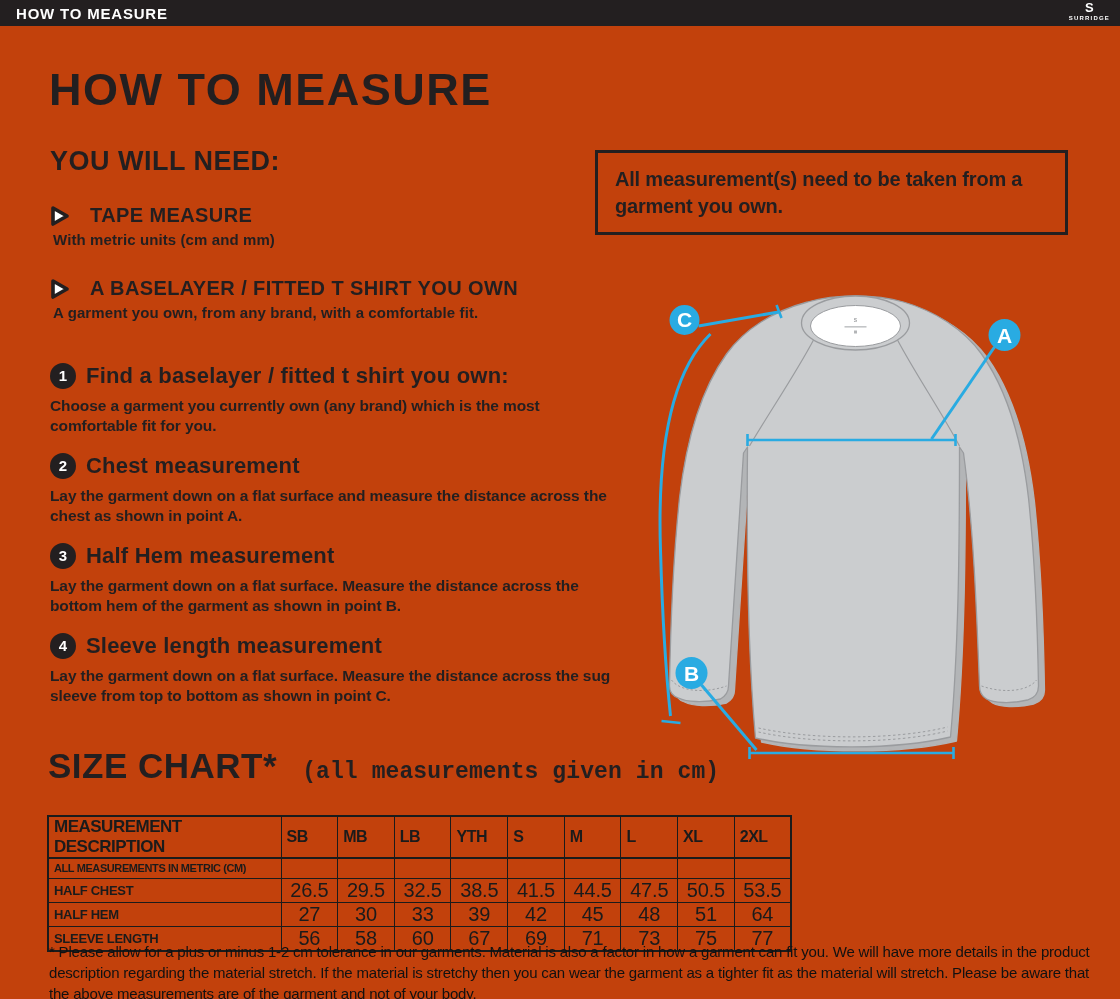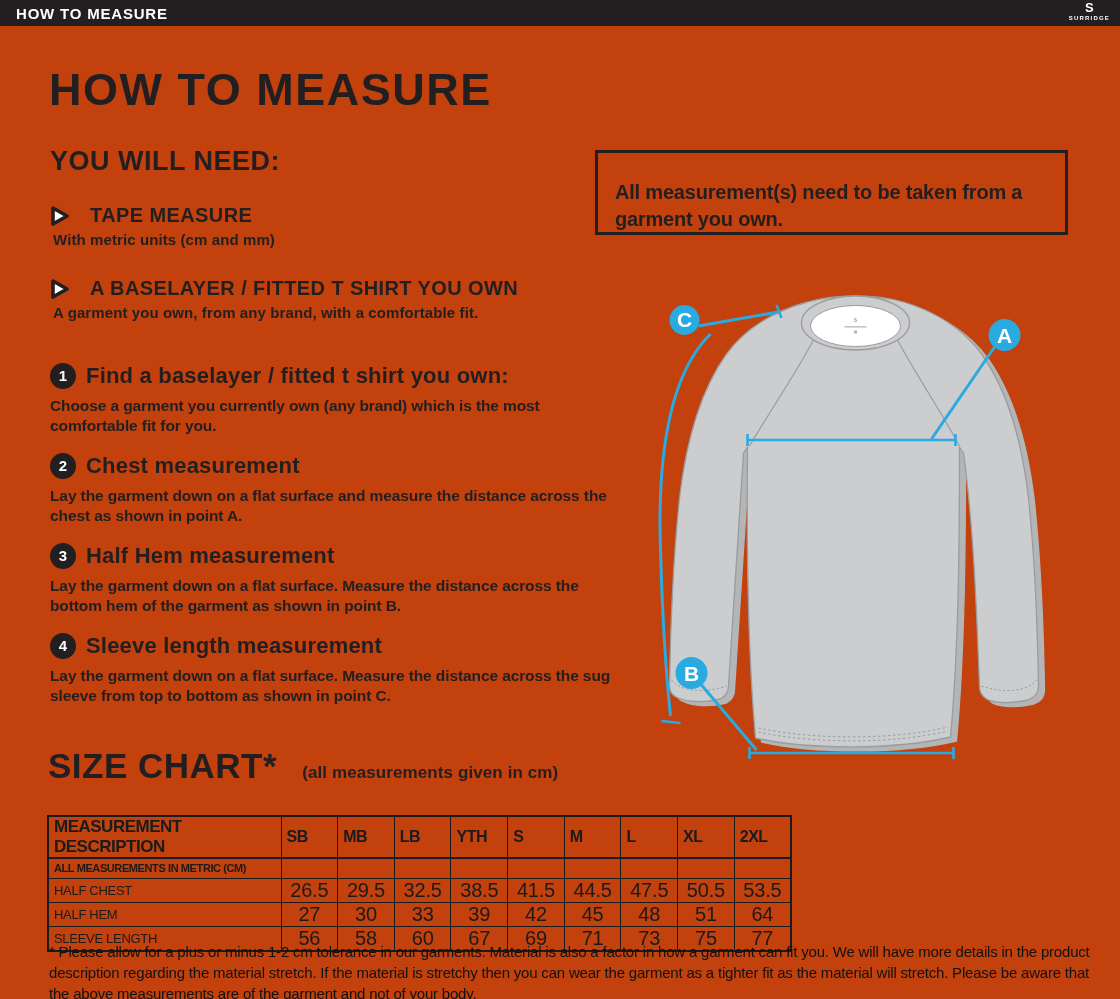--- a/index.html
+++ b/index.html
@@ -14,45 +14,45 @@
   .topbar-logo .brand { color:#fff; font-size:6px; font-weight:bold; letter-spacing:1.2px; margin-top:1px; }
 
   .h1 { position:absolute; left:49px; top:64px; font-size:45px; font-weight:bold; letter-spacing:1.5px; }
   .h2 { position:absolute; left:50px; top:146px; font-size:27px; font-weight:bold; letter-spacing:.5px; }
 
   .need { position:absolute; left:50px; }
   .need-head { display:flex; align-items:center; gap:20px; }
   .need-label { font-size:20px; font-weight:bold; letter-spacing:.4px; }
   .need-sub { font-size:15px; font-weight:bold; margin-top:4px; margin-left:3px; letter-spacing:.1px; }
 
-  .callout { position:absolute; left:595px; top:150px; width:473px; height:85px; border:3px solid #231f20; padding:26px 17px; }
+  .callout { position:absolute; left:595px; top:150px; width:473px; height:85px; border:3px solid #231f20; padding:13px 17px; }
   .callout-text { font-size:20px; font-weight:bold; line-height:1.33; letter-spacing:-.2px; }
 
   .step { position:absolute; left:50px; width:585px; }
   .step-head { display:flex; align-items:center; gap:10px; }
   .step-circle { width:26px; height:26px; border-radius:50%; background:#231f20; color:#fff; font-size:15px; font-weight:bold; text-align:center; line-height:26px; flex:0 0 26px; }
   .step-title { font-size:22px; font-weight:bold; letter-spacing:.2px; }
   .step-body { margin-top:7px; font-size:15.5px; font-weight:bold; line-height:1.32; width:575px; letter-spacing:-.1px; }
 
   .diagram { position:absolute; left:595px; top:250px; width:525px; height:560px; }
   .shirt-shadow { filter:drop-shadow(6px 4px 0 #b3b5b7); }
 
   .sizechart-head { position:absolute; left:48px; top:746px; display:flex; align-items:baseline; gap:25px; }
   .sizechart-title { font-size:35px; font-weight:bold; letter-spacing:.5px; }
-  .sizechart-sub { font-size:17px; font-weight:bold; letter-spacing:.1px; }
+  .sizechart-sub { font-size:23px; font-weight:bold; letter-spacing:.1px;font-family:Liberation Mono, monospace; }
 
   table.size-table { position:absolute; left:47px; top:815px; width:745px; border-collapse:collapse; table-layout:fixed; }
   table.size-table col.c0 { width:233px; }
   table.size-table td, table.size-table th { border:1.5px solid #1b1b1b; padding:0 5px; color:#1b1b1b; }
   table.size-table { border:2.5px solid #1b1b1b; }
   tr.hdr th { height:31px; font-size:16px; font-weight:bold; letter-spacing:-.5px; border-bottom:2px solid #1b1b1b; text-align:left; }
   tr.hdr th.first { text-align:left; font-size:17px; }
   tr.note td { height:20px; font-size:11px; font-weight:bold; letter-spacing:-.4px; }
   tr.datarow td { height:23px; font-size:20px; text-align:center; letter-spacing:-.2px; }
-  tr.datarow td.lbl { text-align:left; font-size:13px; letter-spacing:-.3px; }
+  tr.datarow td.lbl { text-align:left; font-size:13px; letter-spacing:-.3px;font-weight:bold; }
 
   .footnote { position:absolute; left:49px; top:941px; width:1041px; font-size:15px; line-height:1.4; letter-spacing:-.2px; color:#111; }
 </style>
 </head>
 <body>
 
 <div id="page">
 
   <div class="topbar">
     <span class="topbar-title">HOW TO MEASURE</span>

